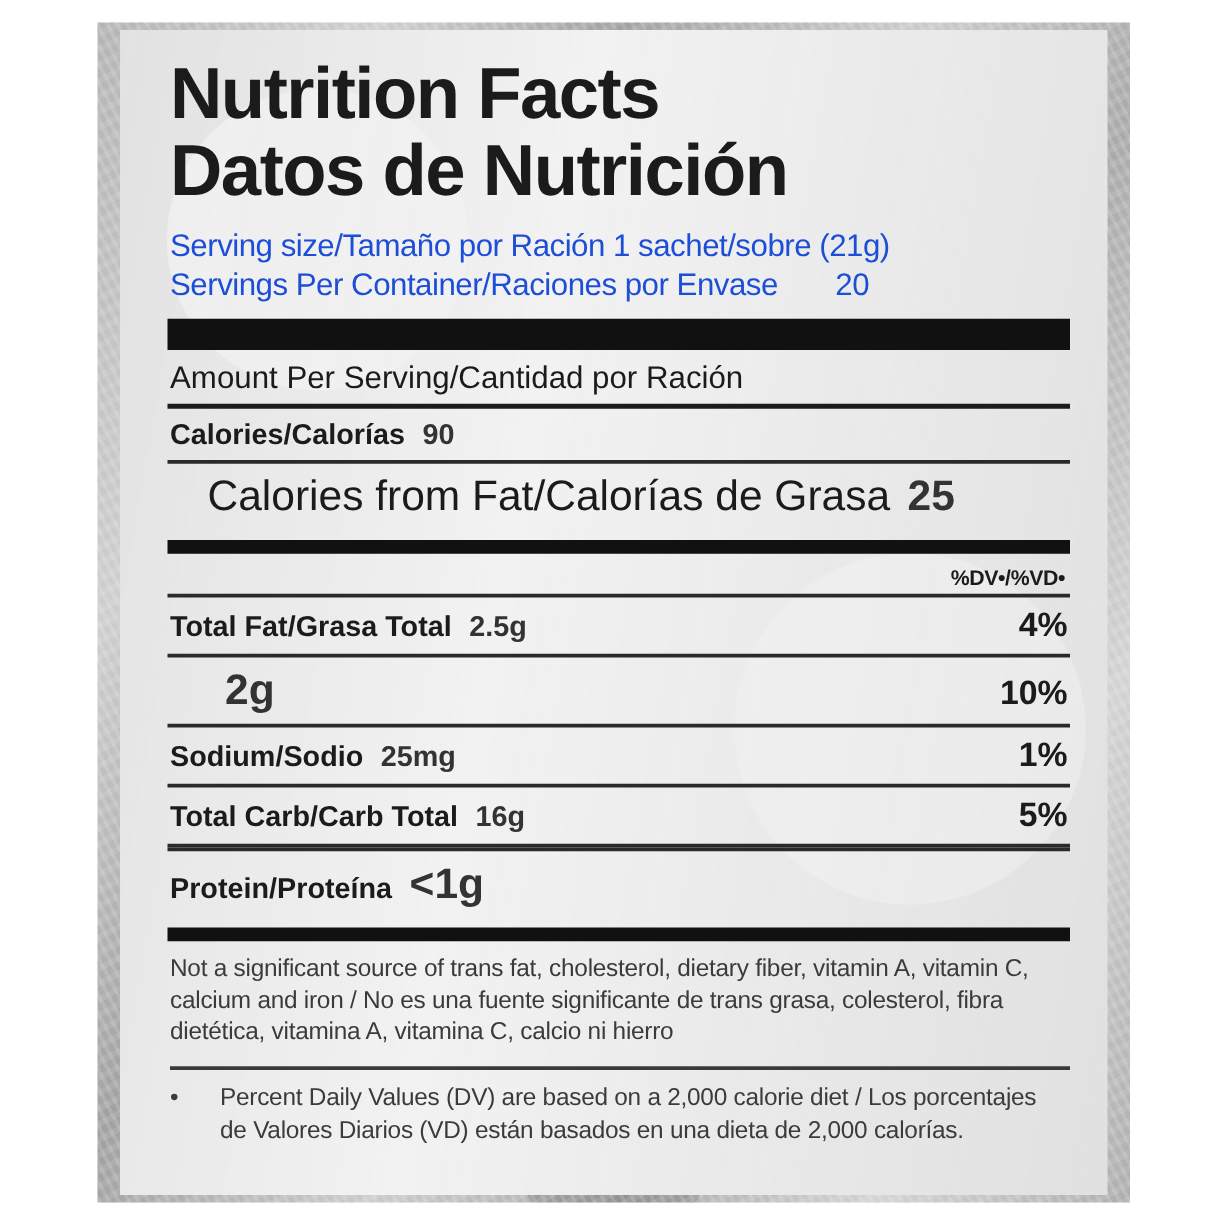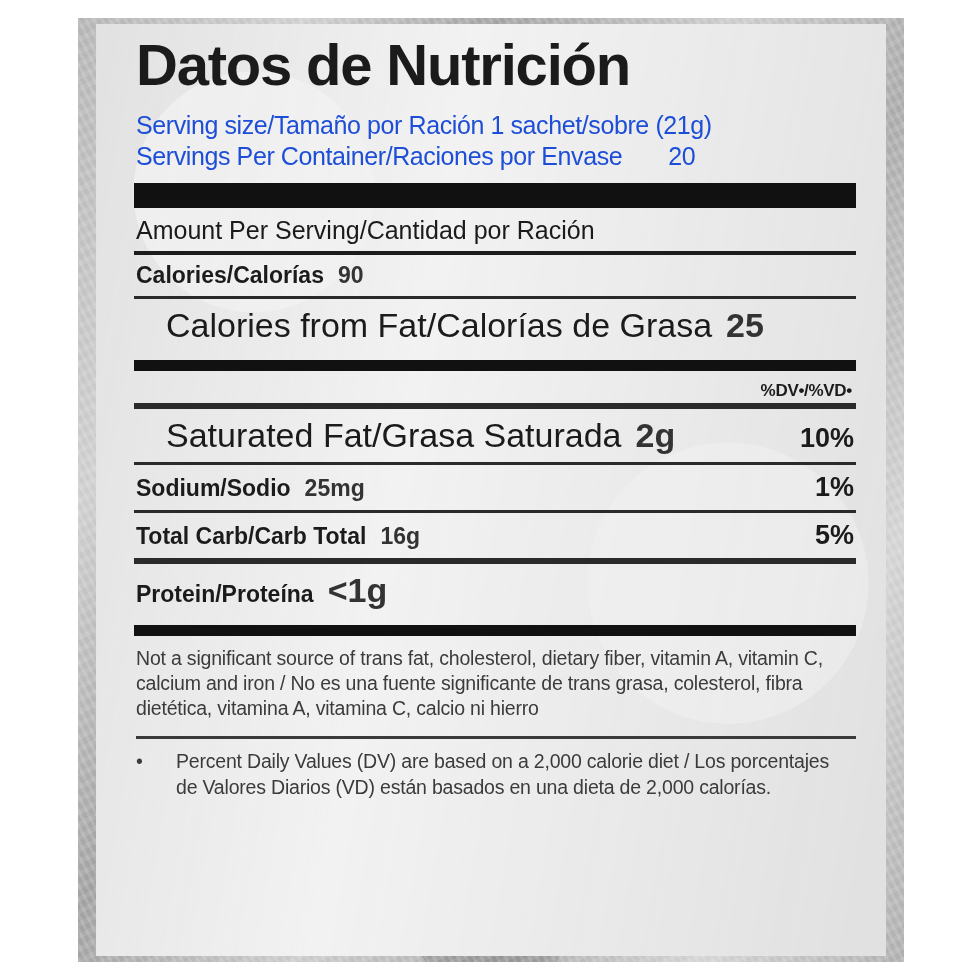--- a/index.html
+++ b/index.html
@@ -181,20 +181,21 @@
 </head>
 <body>
 
 <div id="page">
 
   <div id="backdrop"></div>
 
   <div id="label">
     <div class="inner">
 
+      <div class="title-en">Nutrition Facts</div>
       <div class="title-es">Datos de Nutrición</div>
 
       <div class="serving-line">Serving size/Tamaño por Ración 1 sachet/sobre (21g)</div>
 
       <div class="serving-line second">
         <span>Servings Per Container/Raciones por Envase</span><span class="servings-count">20</span>
       </div>
 
       <div class="rule-thick"></div>
 
@@ -217,25 +218,31 @@
           <span class="amount f25">25</span>
         </div>
       </div>
 
       <div class="rule-med"></div>
 
       <div class="dv-header">%DV•/%VD•</div>
 
       <div class="rule-hair"></div>
 
+      <div class="row">
+        <div class="left">
+          <span class="bold f26">Total Fat/Grasa Total</span>
+          <span class="amount f26">2.5g</span>
+        </div>
+        <span class="dv">4%</span>
+      </div>
       <div class="rule-hair"></div>
 
       <div class="row">
         <div class="left indent">
-          <span class="f25">Saturated Fat/Grasa Saturada</span>
           <span class="amount f25">2g</span>
         </div>
         <span class="dv">10%</span>
       </div>
       <div class="rule-hair"></div>
 
       <div class="row">
         <div class="left">
           <span class="bold f26">Sodium/Sodio</span>
           <span class="amount f26">25mg</span>

